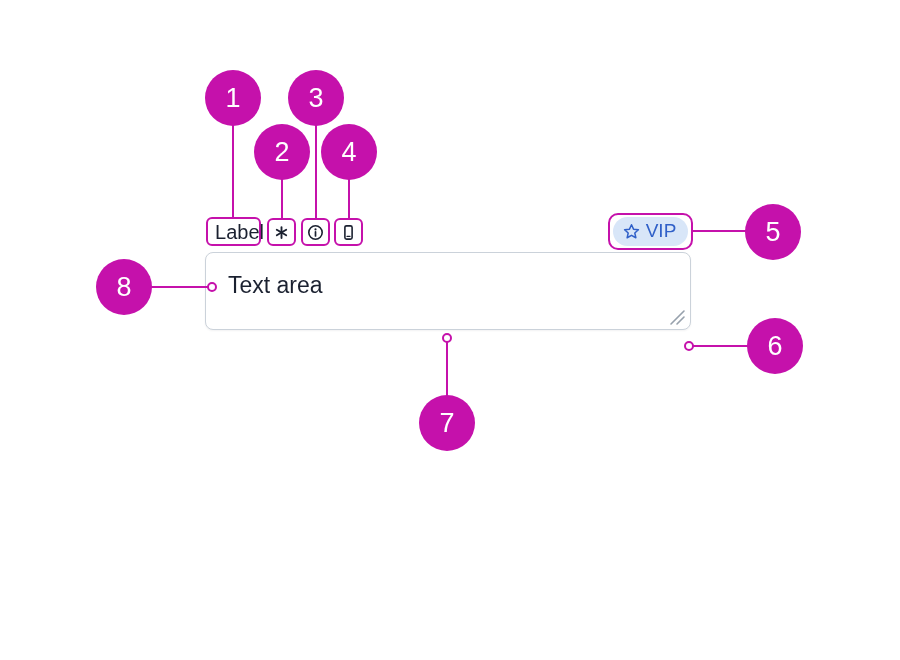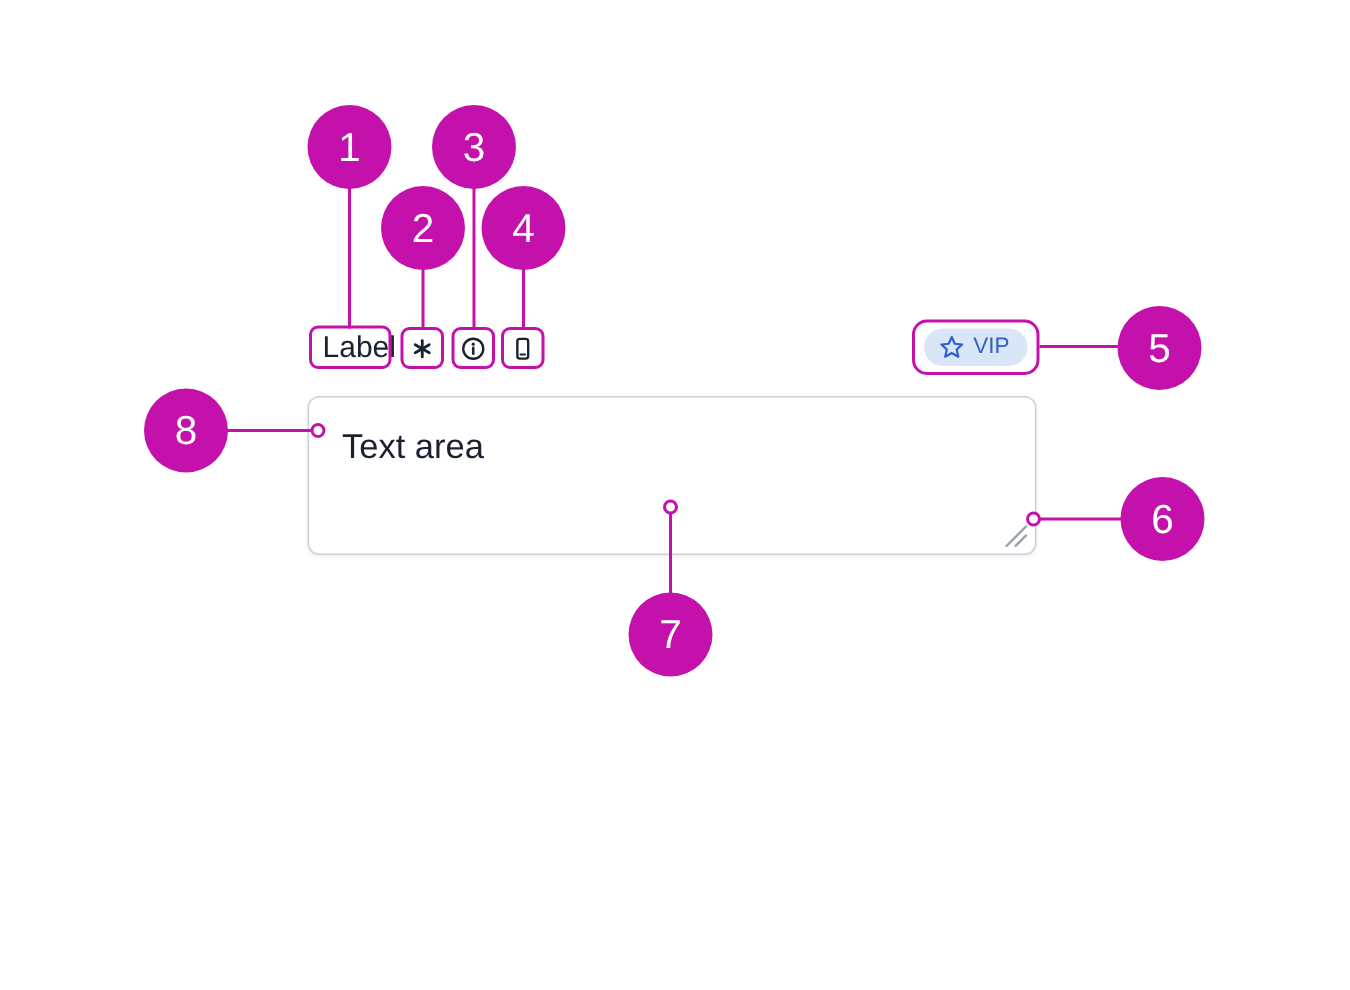--- a/index.html
+++ b/index.html
@@ -34,37 +34,37 @@
   .annot-box {
     position: absolute; border: 2px solid var(--accent, #C511AB);
     border-radius: 6px; display: flex; align-items: center; justify-content: center;
     z-index: 2; background: transparent;
   }
 
   .label-text { font-size: 20px; color: var(--ink, #1B2130); line-height: 1; white-space: nowrap; }
 
   
   .textarea {
-    position: absolute; left: 205px; top: 264px; width: 486px; height: 106px;
+    position: absolute; left: 205px; top: 252px; width: 486px; height: 78px;
     background: #fff; border: 1px solid var(--border, #CBD2DA); border-radius: 8px;
     box-shadow: 0 1px 2px rgba(27,33,48,0.06); z-index: 0;
   }
   .textarea-text {
     position: absolute; left: 22px; top: 19px;
     font-size: 23px; color: var(--ink, #1B2130);
   }
   .resize-handle { position: absolute; right: 3px; bottom: 2px; width: 20px; height: 20px; }
 
   
   .vip-box { border-radius: 10px; padding: 3px; }
   .badge-pill {
     display: flex; align-items: center; gap: 6px;
     background: var(--badge_bg, #D8E6F8); color: var(--badge_fg, #3060C8);
     border-radius: 15px; padding: 3px 12px 4px 10px;
-    font-size: 15px; line-height: 1.2; white-space: nowrap;
+    font-size: 19px; line-height: 1.2; white-space: nowrap;
   }
   .badge-star { display: inline-flex; }
 
   .icon-slot { display: inline-flex; align-items: center; justify-content: center; }
 </style>
 </head>
 <body>
 
 <div class="stage">
 

